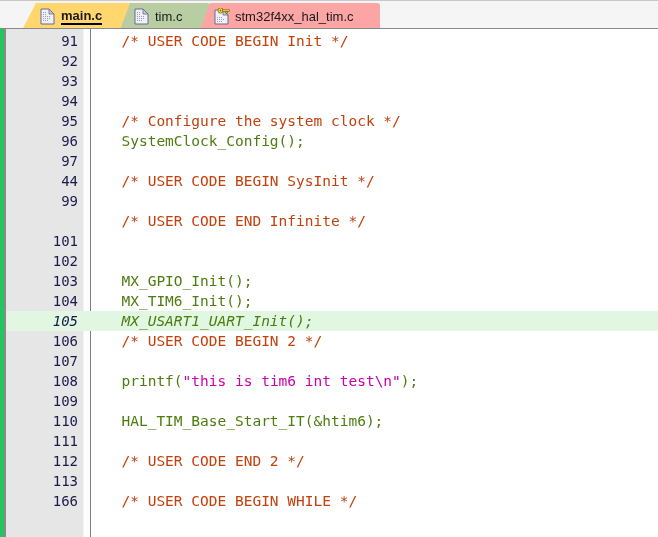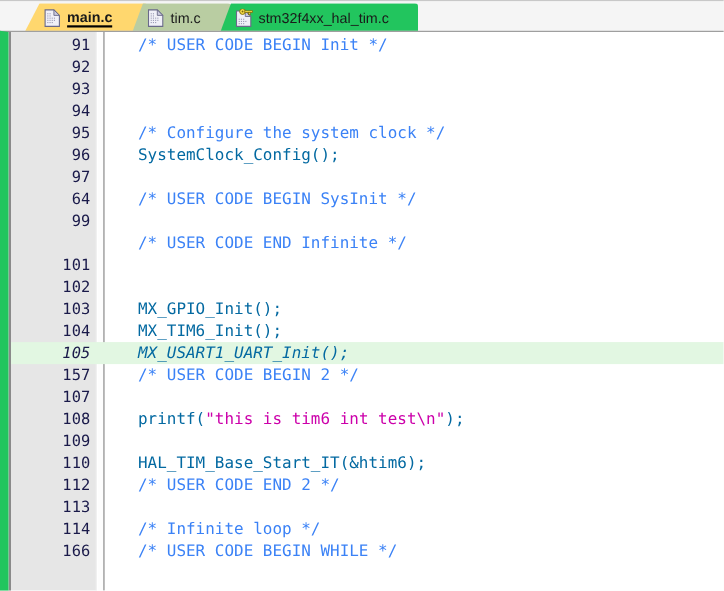--- a/index.html
+++ b/index.html
@@ -75,34 +75,34 @@
     left: 120px;
     background: #b9cda2;
     width: 90px;
     clip-path: polygon(10px 0, 100% 0, 100% 100%, 0 100%);
     padding-left: 14px;
   }
 
   
   #tab-hal {
     left: 200px;
-    background: #22c55e;
+    background: #fca5a5;
     width: 180px;
     clip-path: polygon(10px 0, 100% 0, 100% 100%, 0 100%);
     padding-left: 14px;
   }
 
   
   .frame-outer {
     position: absolute;
     left: 0; top: 28px;
     width: 658px;
     height: 509px;
     background: #ffffff;
-    border-left: 8px solid #22c55e;
+    border-left: 4px solid #22c55e;
     border-top: 1px solid #8a8a8a;
   }
 
   .frame-inner {
     position: absolute;
     left: 0; top: 0;
     right: 0; bottom: 0;
     border-left: 2px solid #8a8a8a;
     background: #ffffff;
     overflow: hidden;
@@ -164,23 +164,23 @@
     line-height: 20px;
   }
 
   .code {
     position: absolute;
     left: 98px; top: 0;
     line-height: 20px;
     color: #000000;
   }
 
-  .cmt { color: #3b82f6; text-align: center; }
+  .cmt { color: #c2410c; text-align: center; }
   .str { color: #cc00aa; }
-  .plain { color: #0369a1; }
+  .plain { color: #4d7c0f; }
 </style>
 </head>
 <body>
 
 <div id="app">
 
   <div class="tabbar">
 
     <div class="tab" id="tab-main">
       <span class="ficon">
@@ -273,35 +273,35 @@
         <div class="gutter-pad"></div>
         <div class="gutter-sep"></div>
         <div class="lines" id="lines">
             <div class="line"><span class="lnum">91</span><span class="code"><span class="cmt">  /* USER CODE BEGIN Init */</span></span></div>
             <div class="line"><span class="lnum">92</span><span class="code"><span class="plain"></span></span></div>
             <div class="line"><span class="lnum">93</span></div>
             <div class="line"><span class="lnum">94</span><span class="code"><span class="plain"></span></span></div>
             <div class="line"><span class="lnum">95</span><span class="code"><span class="cmt">  /* Configure the system clock */</span></span></div>
             <div class="line"><span class="lnum">96</span><span class="code"><span class="plain">  SystemClock_Config();</span></span></div>
             <div class="line"><span class="lnum">97</span><span class="code"><span class="plain"></span></span></div>
-            <div class="line"><span class="lnum">64</span><span class="code"><span class="cmt">  /* USER CODE BEGIN SysInit */</span></span></div>
+            <div class="line"><span class="lnum">44</span><span class="code"><span class="cmt">  /* USER CODE BEGIN SysInit */</span></span></div>
             <div class="line"><span class="lnum">99</span><span class="code"><span class="plain"></span></span></div>
             <div class="line"><span class="code"><span class="cmt">  /* USER CODE END Infinite */</span></span></div>
             <div class="line"><span class="lnum">101</span><span class="code"><span class="plain"></span></span></div>
             <div class="line"><span class="lnum">102</span></div>
             <div class="line"><span class="lnum">103</span><span class="code"><span class="plain">  MX_GPIO_Init();</span></span></div>
             <div class="line"><span class="lnum">104</span><span class="code"><span class="plain">  MX_TIM6_Init();</span></span></div>
             <div class="line hl"><span class="lnum">105</span><span class="code"><span class="plain">  MX_USART1_UART_Init();</span></span></div>
-            <div class="line"><span class="lnum">157</span><span class="code"><span class="cmt">  /* USER CODE BEGIN 2 */</span></span></div>
+            <div class="line"><span class="lnum">106</span><span class="code"><span class="cmt">  /* USER CODE BEGIN 2 */</span></span></div>
             <div class="line"><span class="lnum">107</span><span class="code"><span class="plain"></span></span></div>
             <div class="line"><span class="lnum">108</span><span class="code"><span class="plain">  printf(</span><span class="str">"this is tim6 int test\n"</span><span class="plain">);</span></span></div>
             <div class="line"><span class="lnum">109</span><span class="code"><span class="plain"></span></span></div>
             <div class="line"><span class="lnum">110</span><span class="code"><span class="plain">  HAL_TIM_Base_Start_IT(&amp;htim6);</span></span></div>
+            <div class="line"><span class="lnum">111</span><span class="code"><span class="plain"></span></span></div>
             <div class="line"><span class="lnum">112</span><span class="code"><span class="cmt">  /* USER CODE END 2 */</span></span></div>
             <div class="line"><span class="lnum">113</span><span class="code"><span class="plain"></span></span></div>
-            <div class="line"><span class="lnum">114</span><span class="code"><span class="cmt">  /* Infinite loop */</span></span></div>
             <div class="line"><span class="lnum">166</span><span class="code"><span class="cmt">  /* USER CODE BEGIN WHILE */</span></span></div>
           </div>
       </div>
     </div>
   </div>
 
 </div>
 
 </body></html>

